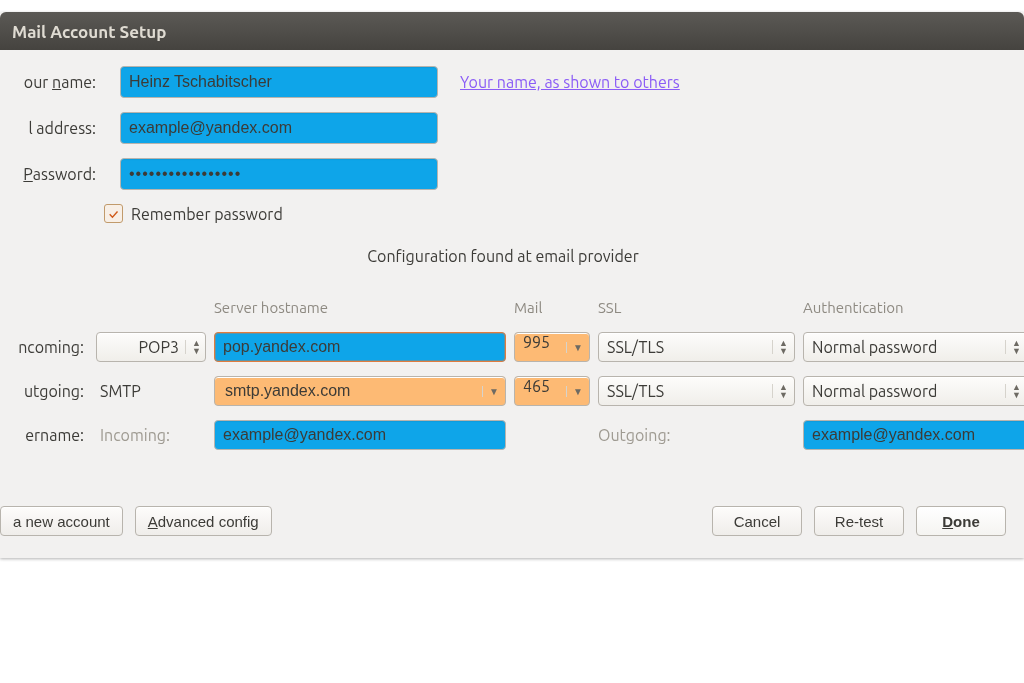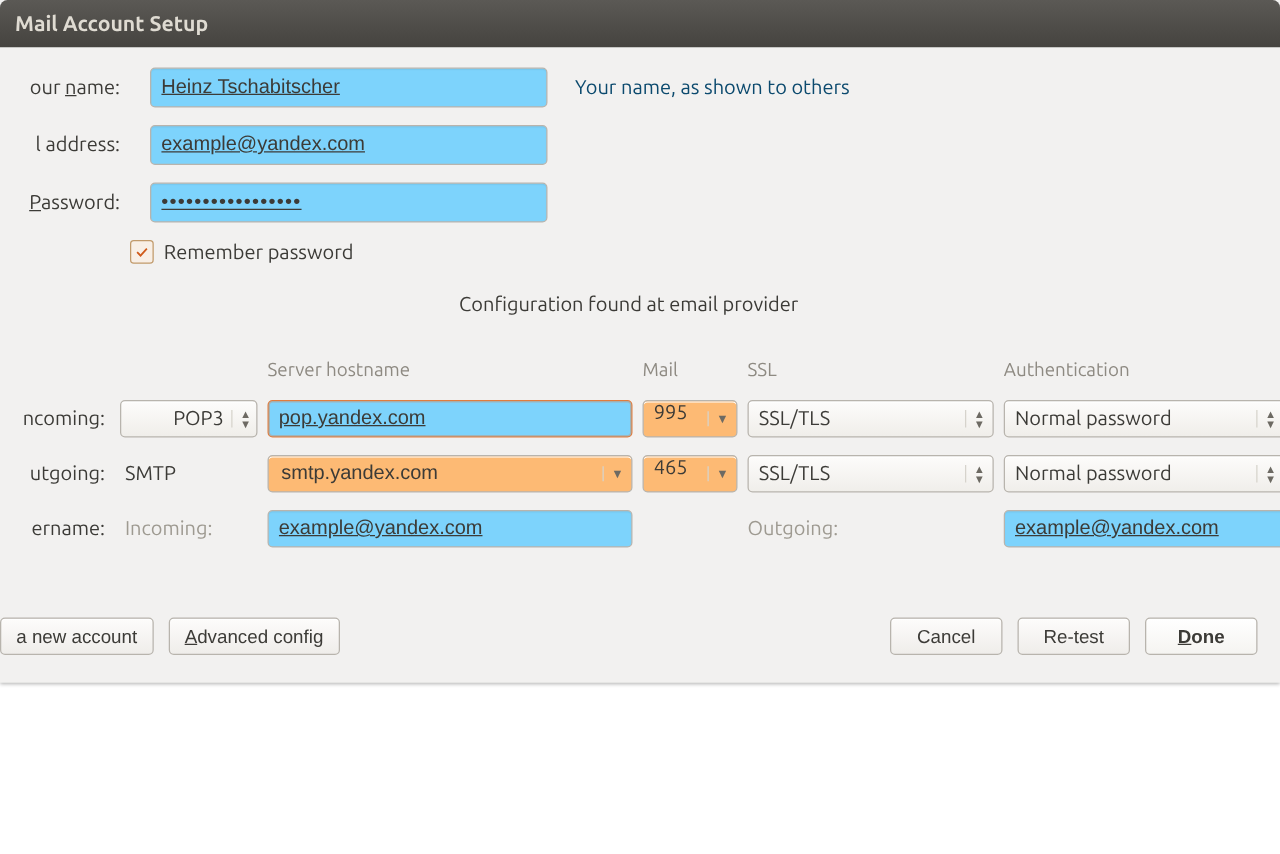--- a/index.html
+++ b/index.html
@@ -10,20 +10,21 @@
     background: #ffffff;
     font-family: "Ubuntu", "Segoe UI", "Liberation Sans", sans-serif;
     font-size: 16px;
     color: #3c3b37;
   }
   .window {
     position: relative;
     width: 100%;
     background: #f2f1f0;
     box-shadow: 0 1px 3px rgba(0,0,0,.3);
+    margin-top: 12px;
   }
   .titlebar {
     background: linear-gradient(#5b5955, #45433f);
     color: #dfdbd2;
     height: 38px;
     display: flex;
     align-items: center;
     padding: 0 12px;
     font-weight: 700;
     font-size: 17px;
@@ -44,32 +45,32 @@
     text-align: right;
     padding-right: 24px;
     color: #3c3b37;
     white-space: nowrap;
   }
   .underline-char { text-decoration: underline; }
   .input-text {
     height: 30px;
     border: 1px solid #b8b4ad;
     border-radius: 4px;
-    background: #7dd3fc;
+    background: #0ea5e9;
     padding: 0 8px;
     font-size: 16px;
     color: #3c3b37;
     box-shadow: inset 0 1px 1px rgba(0,0,0,0.06);
-    text-decoration: underline;
   }
   .input-text.highlight { border-color: #e07c3e; box-shadow: 0 0 0 1px rgba(224,124,62,0.35) inset; }
   .name-input { width: 300px; }
   .hint-text {
     margin-left: 22px;
-    color: #0c4a6e;
+    color: #8b5cf6;
+    text-decoration: underline;
   }
   .check-row {
     display: flex;
     align-items: center;
     margin-left: 104px;
     gap: 8px;
     margin-bottom: 24px;
   }
   .checkbox {
     width: 17px; height: 17px;

